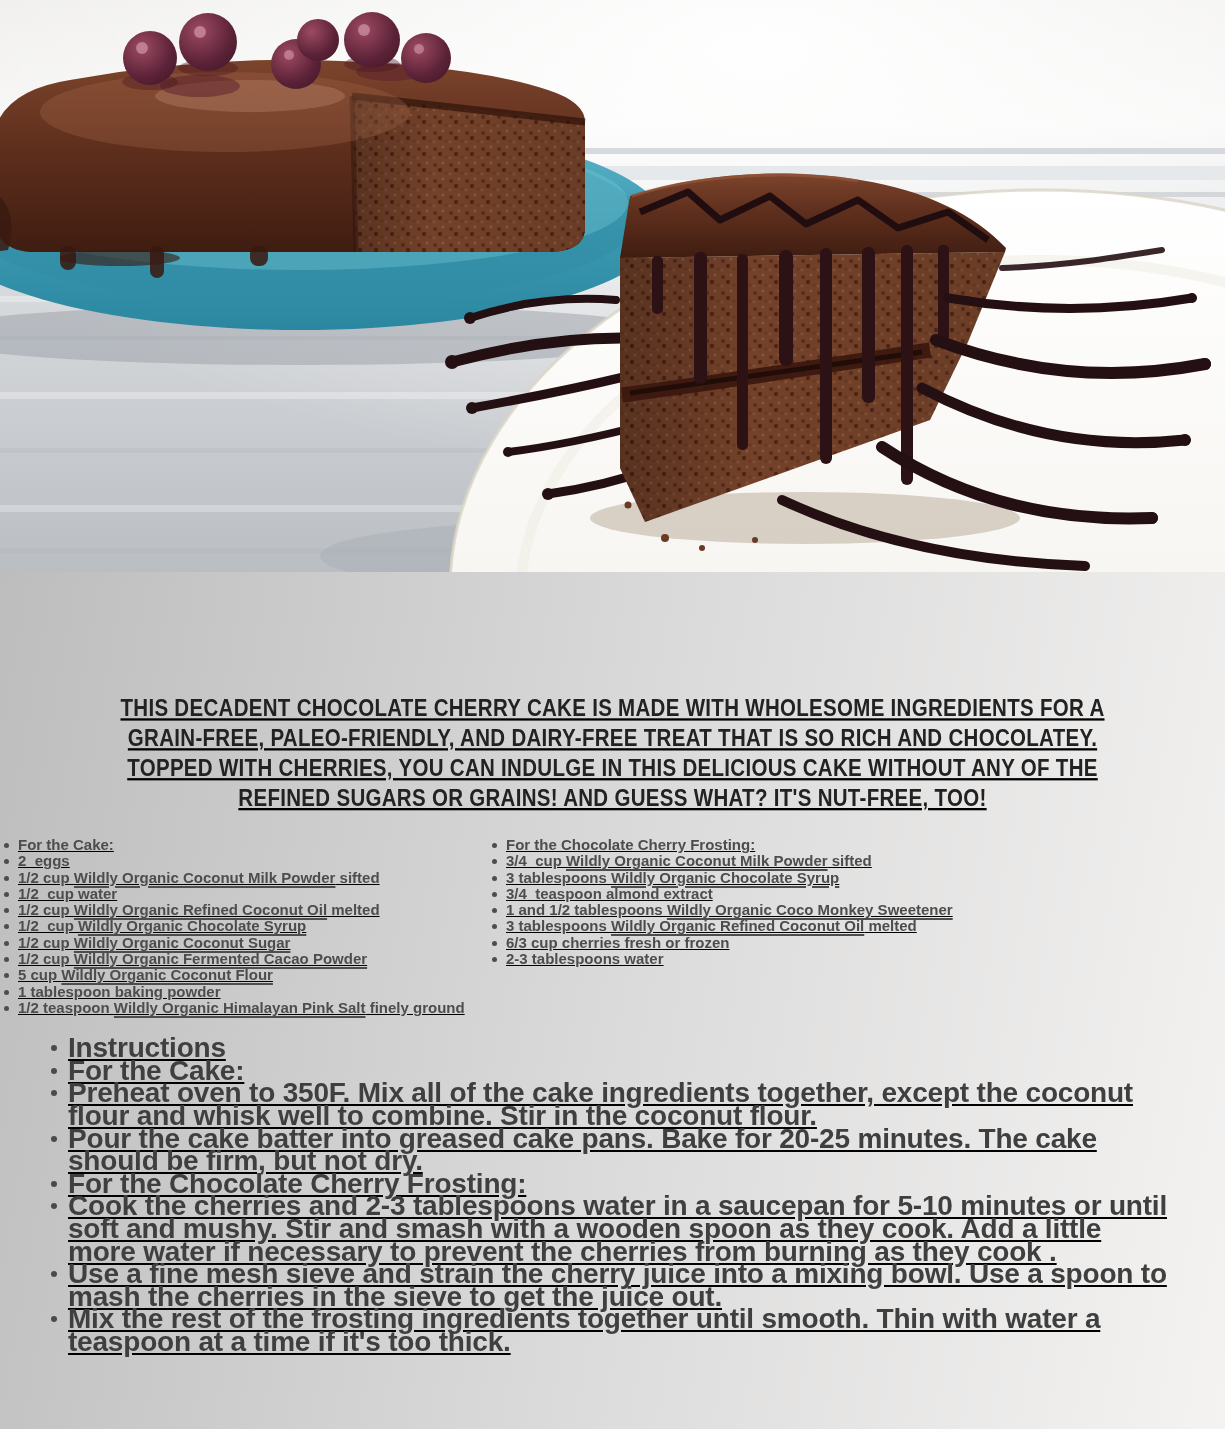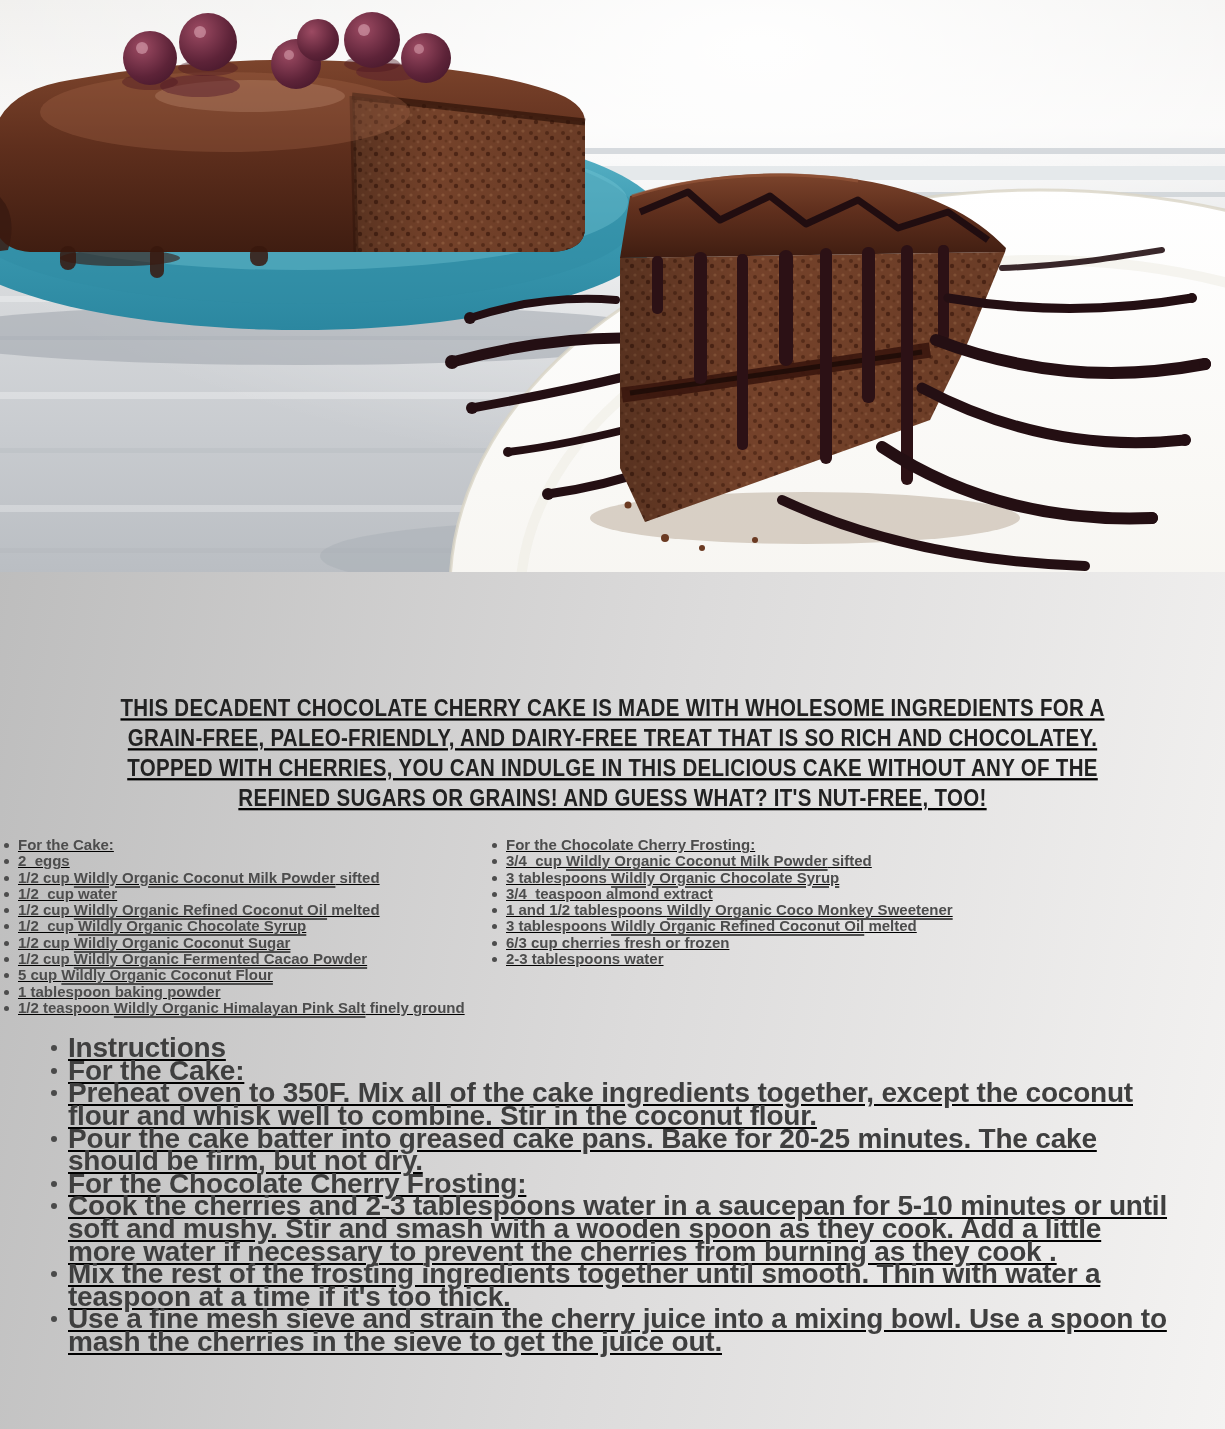--- a/index.html
+++ b/index.html
@@ -253,19 +253,19 @@
     </section>
 
     <section class="instructions">
       <ul>
           <li>Instructions</li>
           <li>For the Cake:</li>
           <li>Preheat oven to 350F. Mix all of the cake ingredients together, except the coconut flour and whisk well to combine. Stir in the coconut flour.</li>
           <li>Pour the cake batter into greased cake pans. Bake for 20-25 minutes. The cake should be firm, but not dry.</li>
           <li>For the Chocolate Cherry Frosting:</li>
           <li>Cook the cherries and 2-3 tablespoons water in a saucepan for 5-10 minutes or until soft and mushy. Stir and smash with a wooden spoon as they cook. Add a little more water if necessary to prevent the cherries from burning as they cook .</li>
+          <li>Use a fine mesh sieve and strain the cherry juice into a mixing bowl. Use a spoon to mash the cherries in the sieve to get the juice out.</li>
           <li>Mix the rest of the frosting ingredients together until smooth. Thin with water a teaspoon at a time if it's too thick.</li>
-          <li>Use a fine mesh sieve and strain the cherry juice into a mixing bowl. Use a spoon to mash the cherries in the sieve to get the juice out.</li>
         </ul>
     </section>
 
   </div>
 </div>
 
 </body></html>

